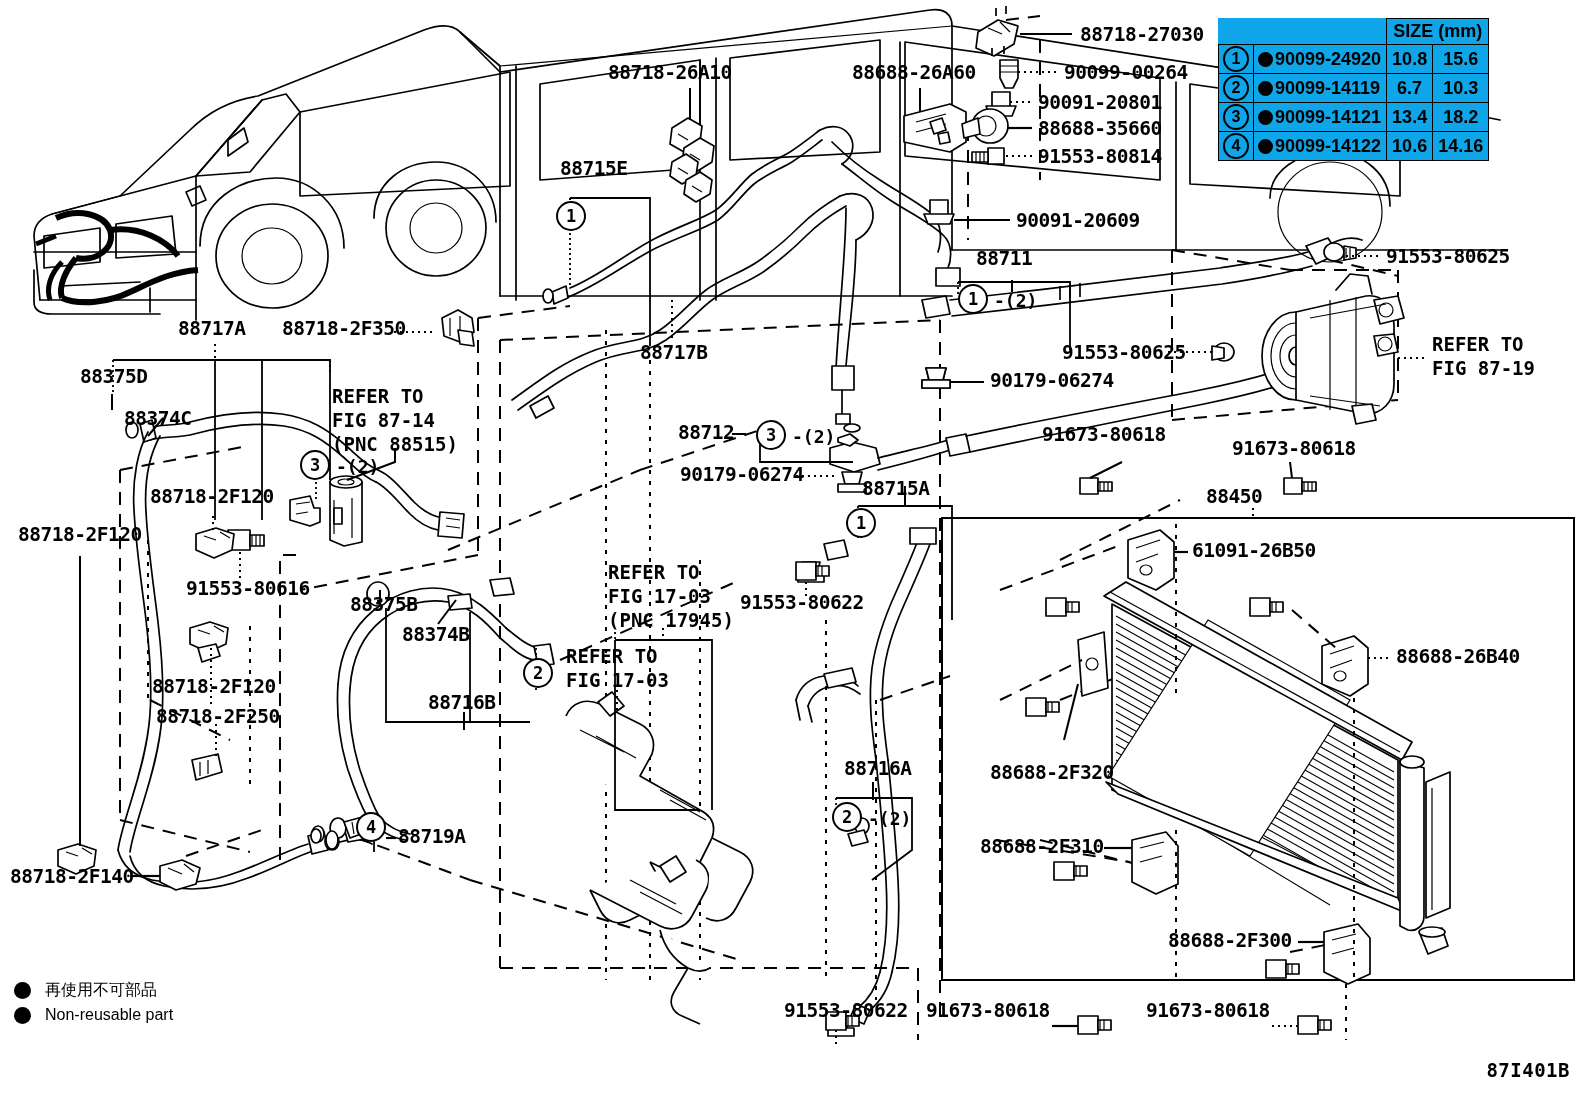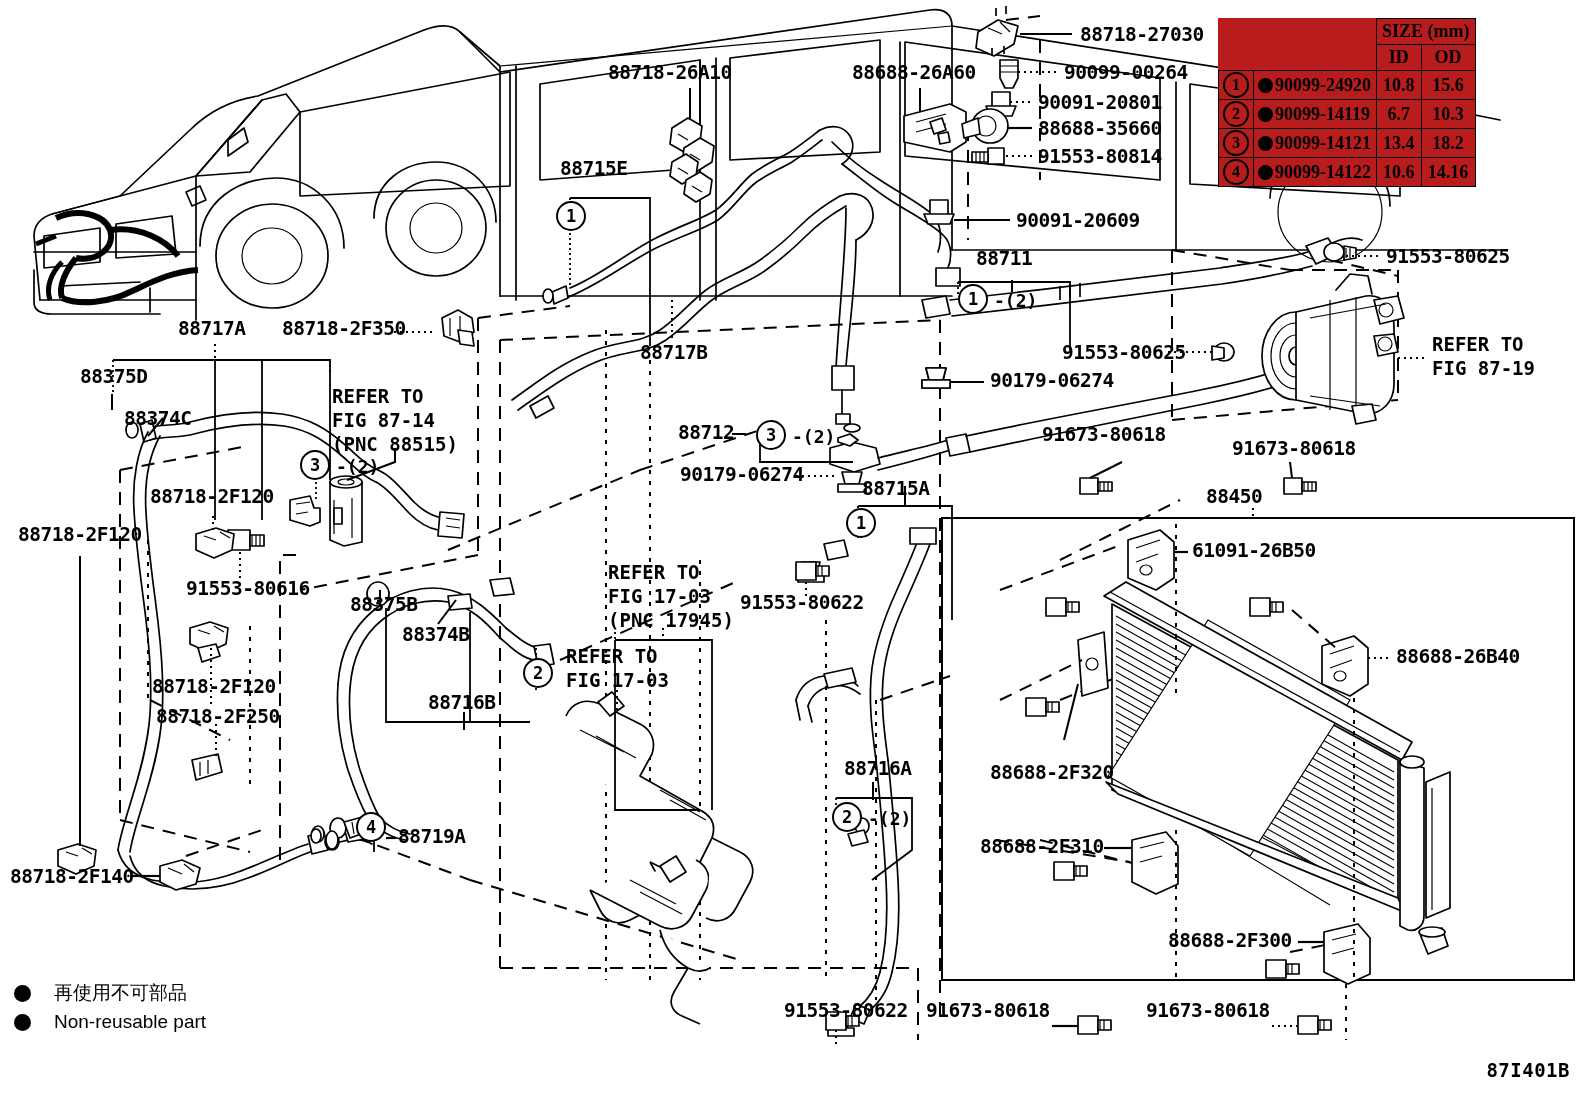--- a/index.html
+++ b/index.html
@@ -39,22 +39,22 @@
   }
   .qty{
     position:absolute;
     font-family:"DejaVu Sans Mono","Liberation Mono",monospace;
     font-size:18px;font-weight:bold;white-space:nowrap;
   }
   
   #sizetable{
     position:absolute;left:1218px;top:18px;
     border-collapse:collapse;
-    background:#b91c1c;
-    font-family:Liberation Serif, serif;
+    background:#0ea5e9;
+    font-family:Liberation Sans, sans-serif;
   }
   #sizetable td,#sizetable th{
     border:1.8px solid #000;
     font-size:18px;font-weight:bold;
     padding:2px 5px;
     text-align:center;
     white-space:nowrap;
     color:#000;
   }
   #sizetable th{font-weight:bold;}
@@ -70,21 +70,21 @@
   }
   .dot{
     display:inline-block;width:15px;height:15px;border-radius:50%;
     background:#000;vertical-align:-2px;margin-right:2px;
   }
   
   #legend{position:absolute;left:14px;top:980px;}
   #legend .row{display:flex;align-items:center;margin-bottom:5px;}
   #legend .txt{
     font-family:"Liberation Sans","DejaVu Sans",sans-serif;
-    font-size:19px;font-weight:normal;margin-left:23px;color:#000;
+    font-size:16px;font-weight:normal;margin-left:14px;color:#000;
   }
   #legend .bullet{width:17px;height:17px;border-radius:50%;background:#000;}
   
   #code{
     position:absolute;right:22px;bottom:18px;
     font-family:"DejaVu Sans Mono","Liberation Mono",monospace;
     font-size:19px;font-weight:bold;letter-spacing:0.5px;
   }
   
   #art{position:absolute;left:0;top:0;width:1592px;height:1099px;}
@@ -727,26 +727,20 @@
   </svg>
 
   <table id="sizetable">
     <tbody>
         <tr>
       <td class="blank"></td>
       <td class="blank"></td>
       <th colspan="2">SIZE (mm)</th>
     </tr>
     <tr>
-      <td class="blank"></td>
-      <td class="blank"></td>
-      <th>ID</th>
-      <th>OD</th>
-    </tr>
-    <tr>
       <td class="idxcell"><span class="tblcirc">1</span></td>
       <td class="pn"><span class="dot"></span><span>90099-24920</span></td>
       <td>10.8</td>
       <td>15.6</td>
     </tr>
     <tr>
       <td class="idxcell"><span class="tblcirc">2</span></td>
       <td class="pn"><span class="dot"></span><span>90099-14119</span></td>
       <td>6.7</td>
       <td>10.3</td>

